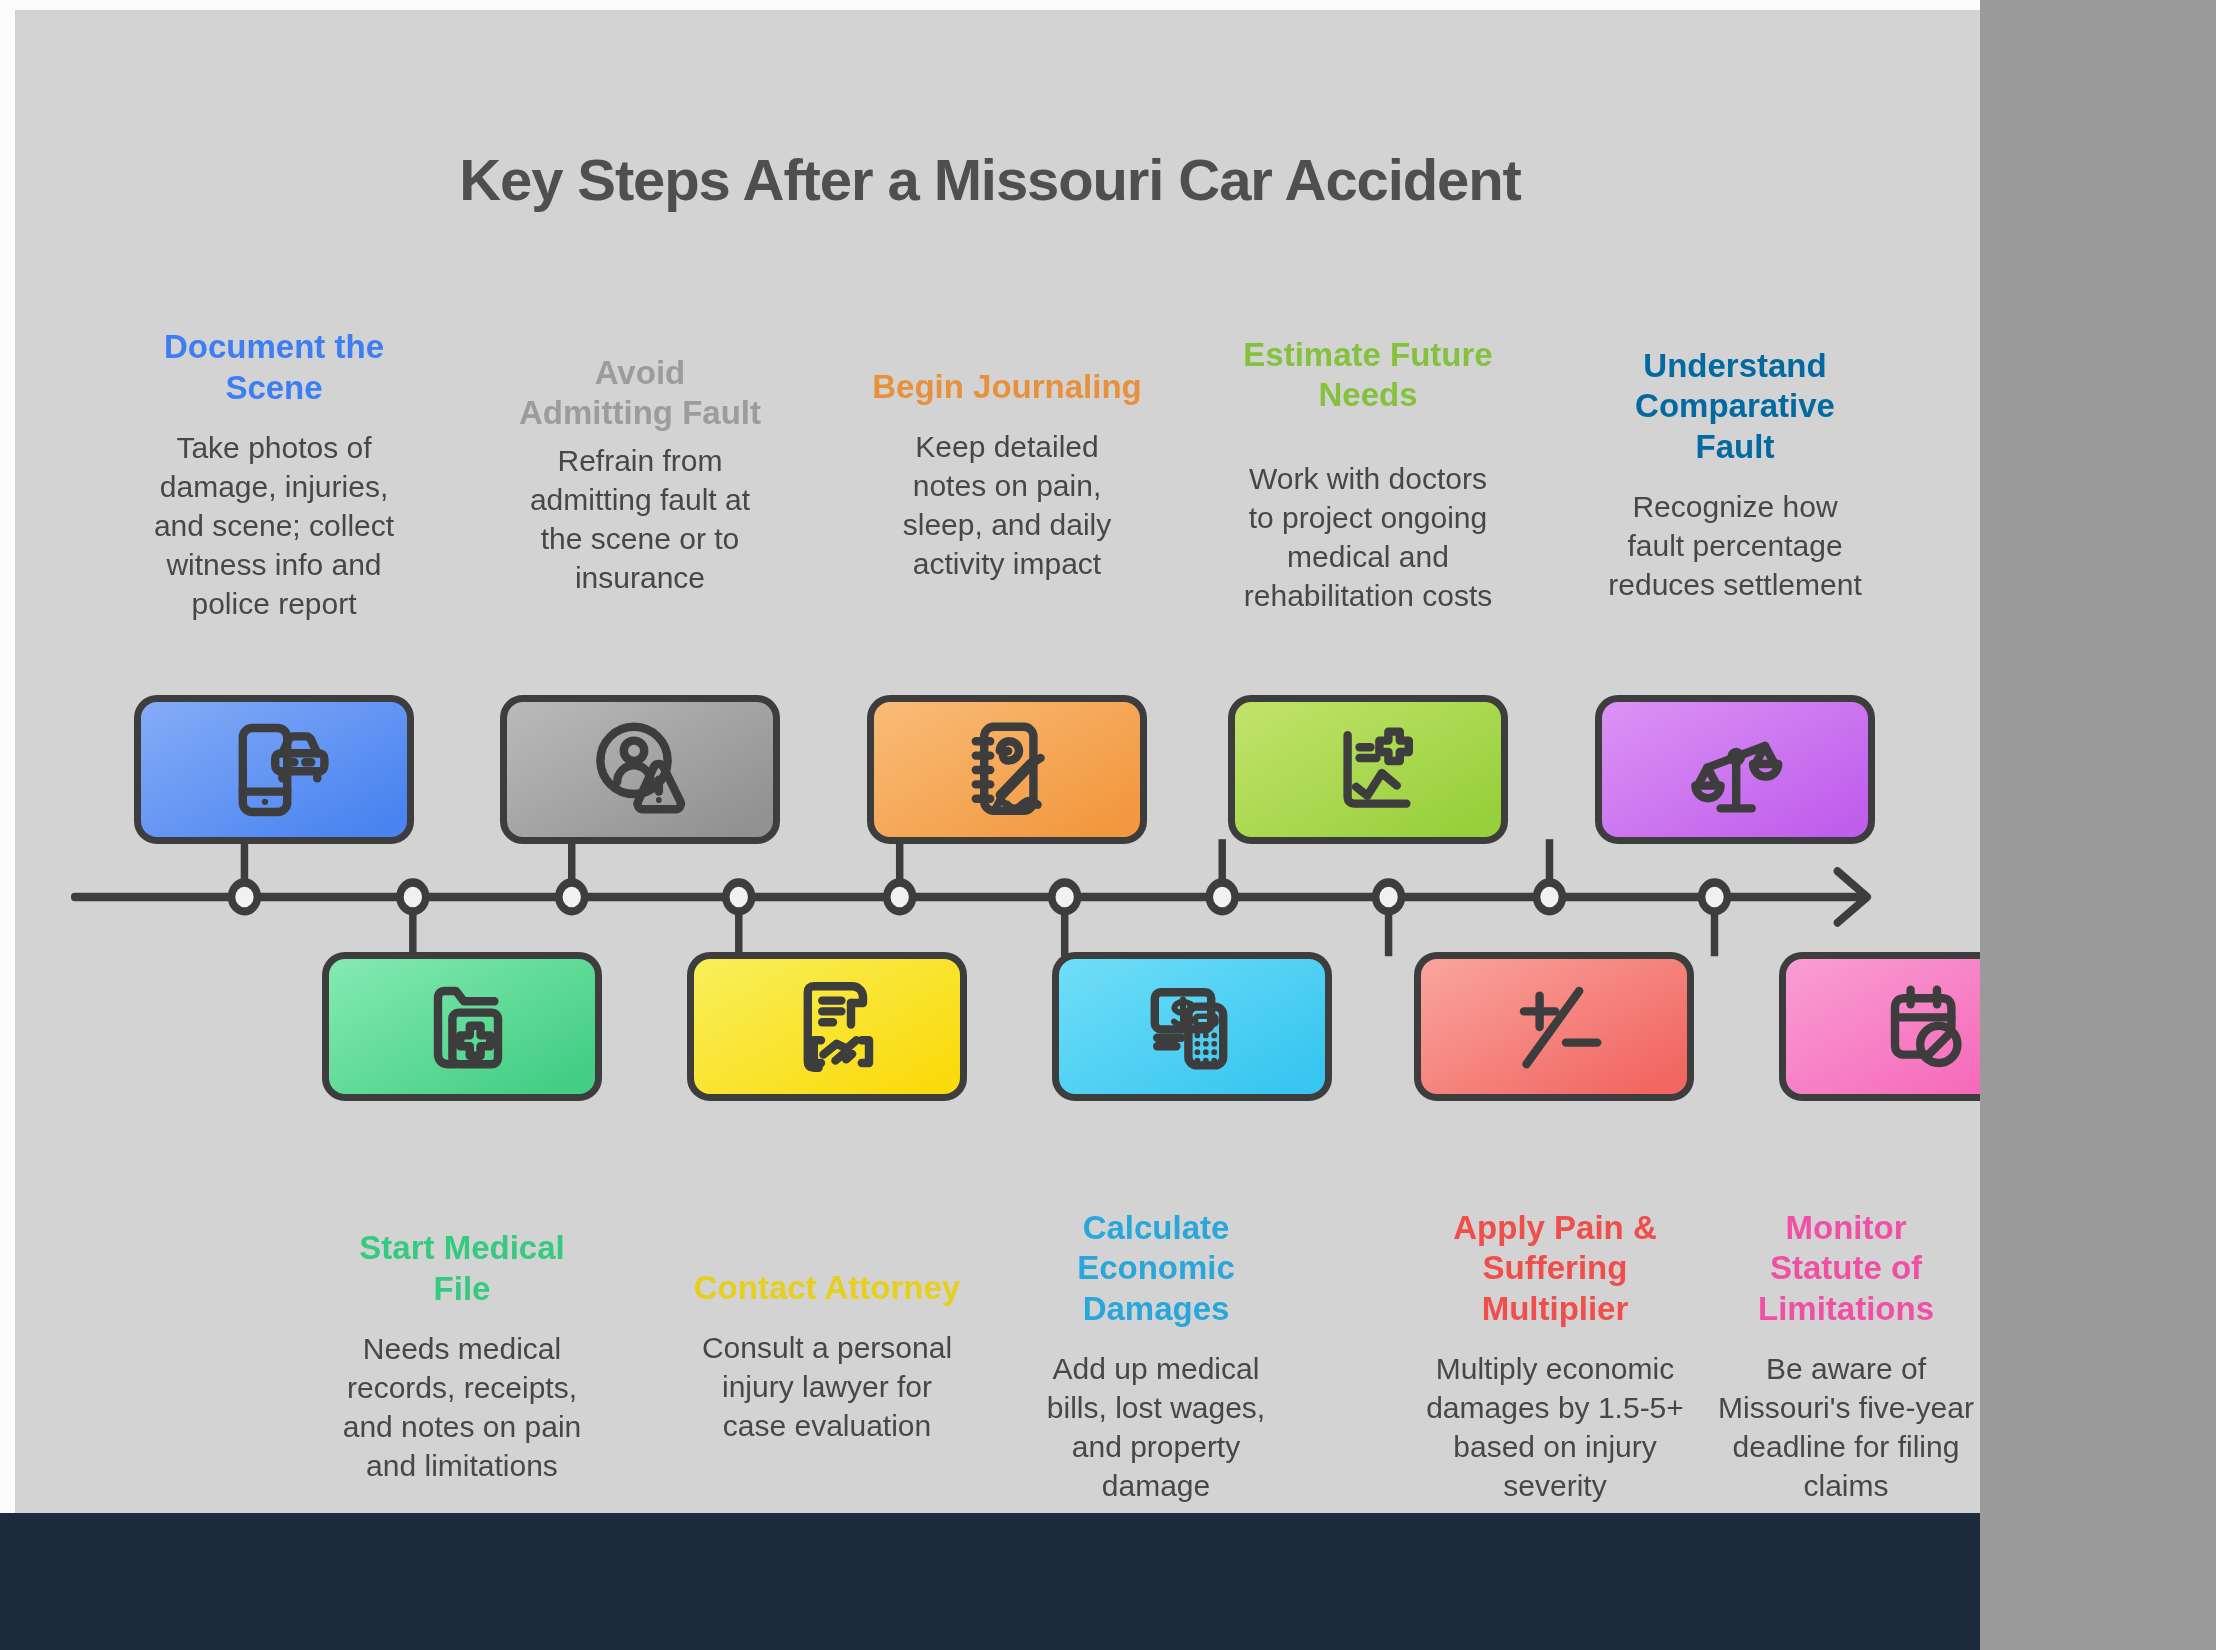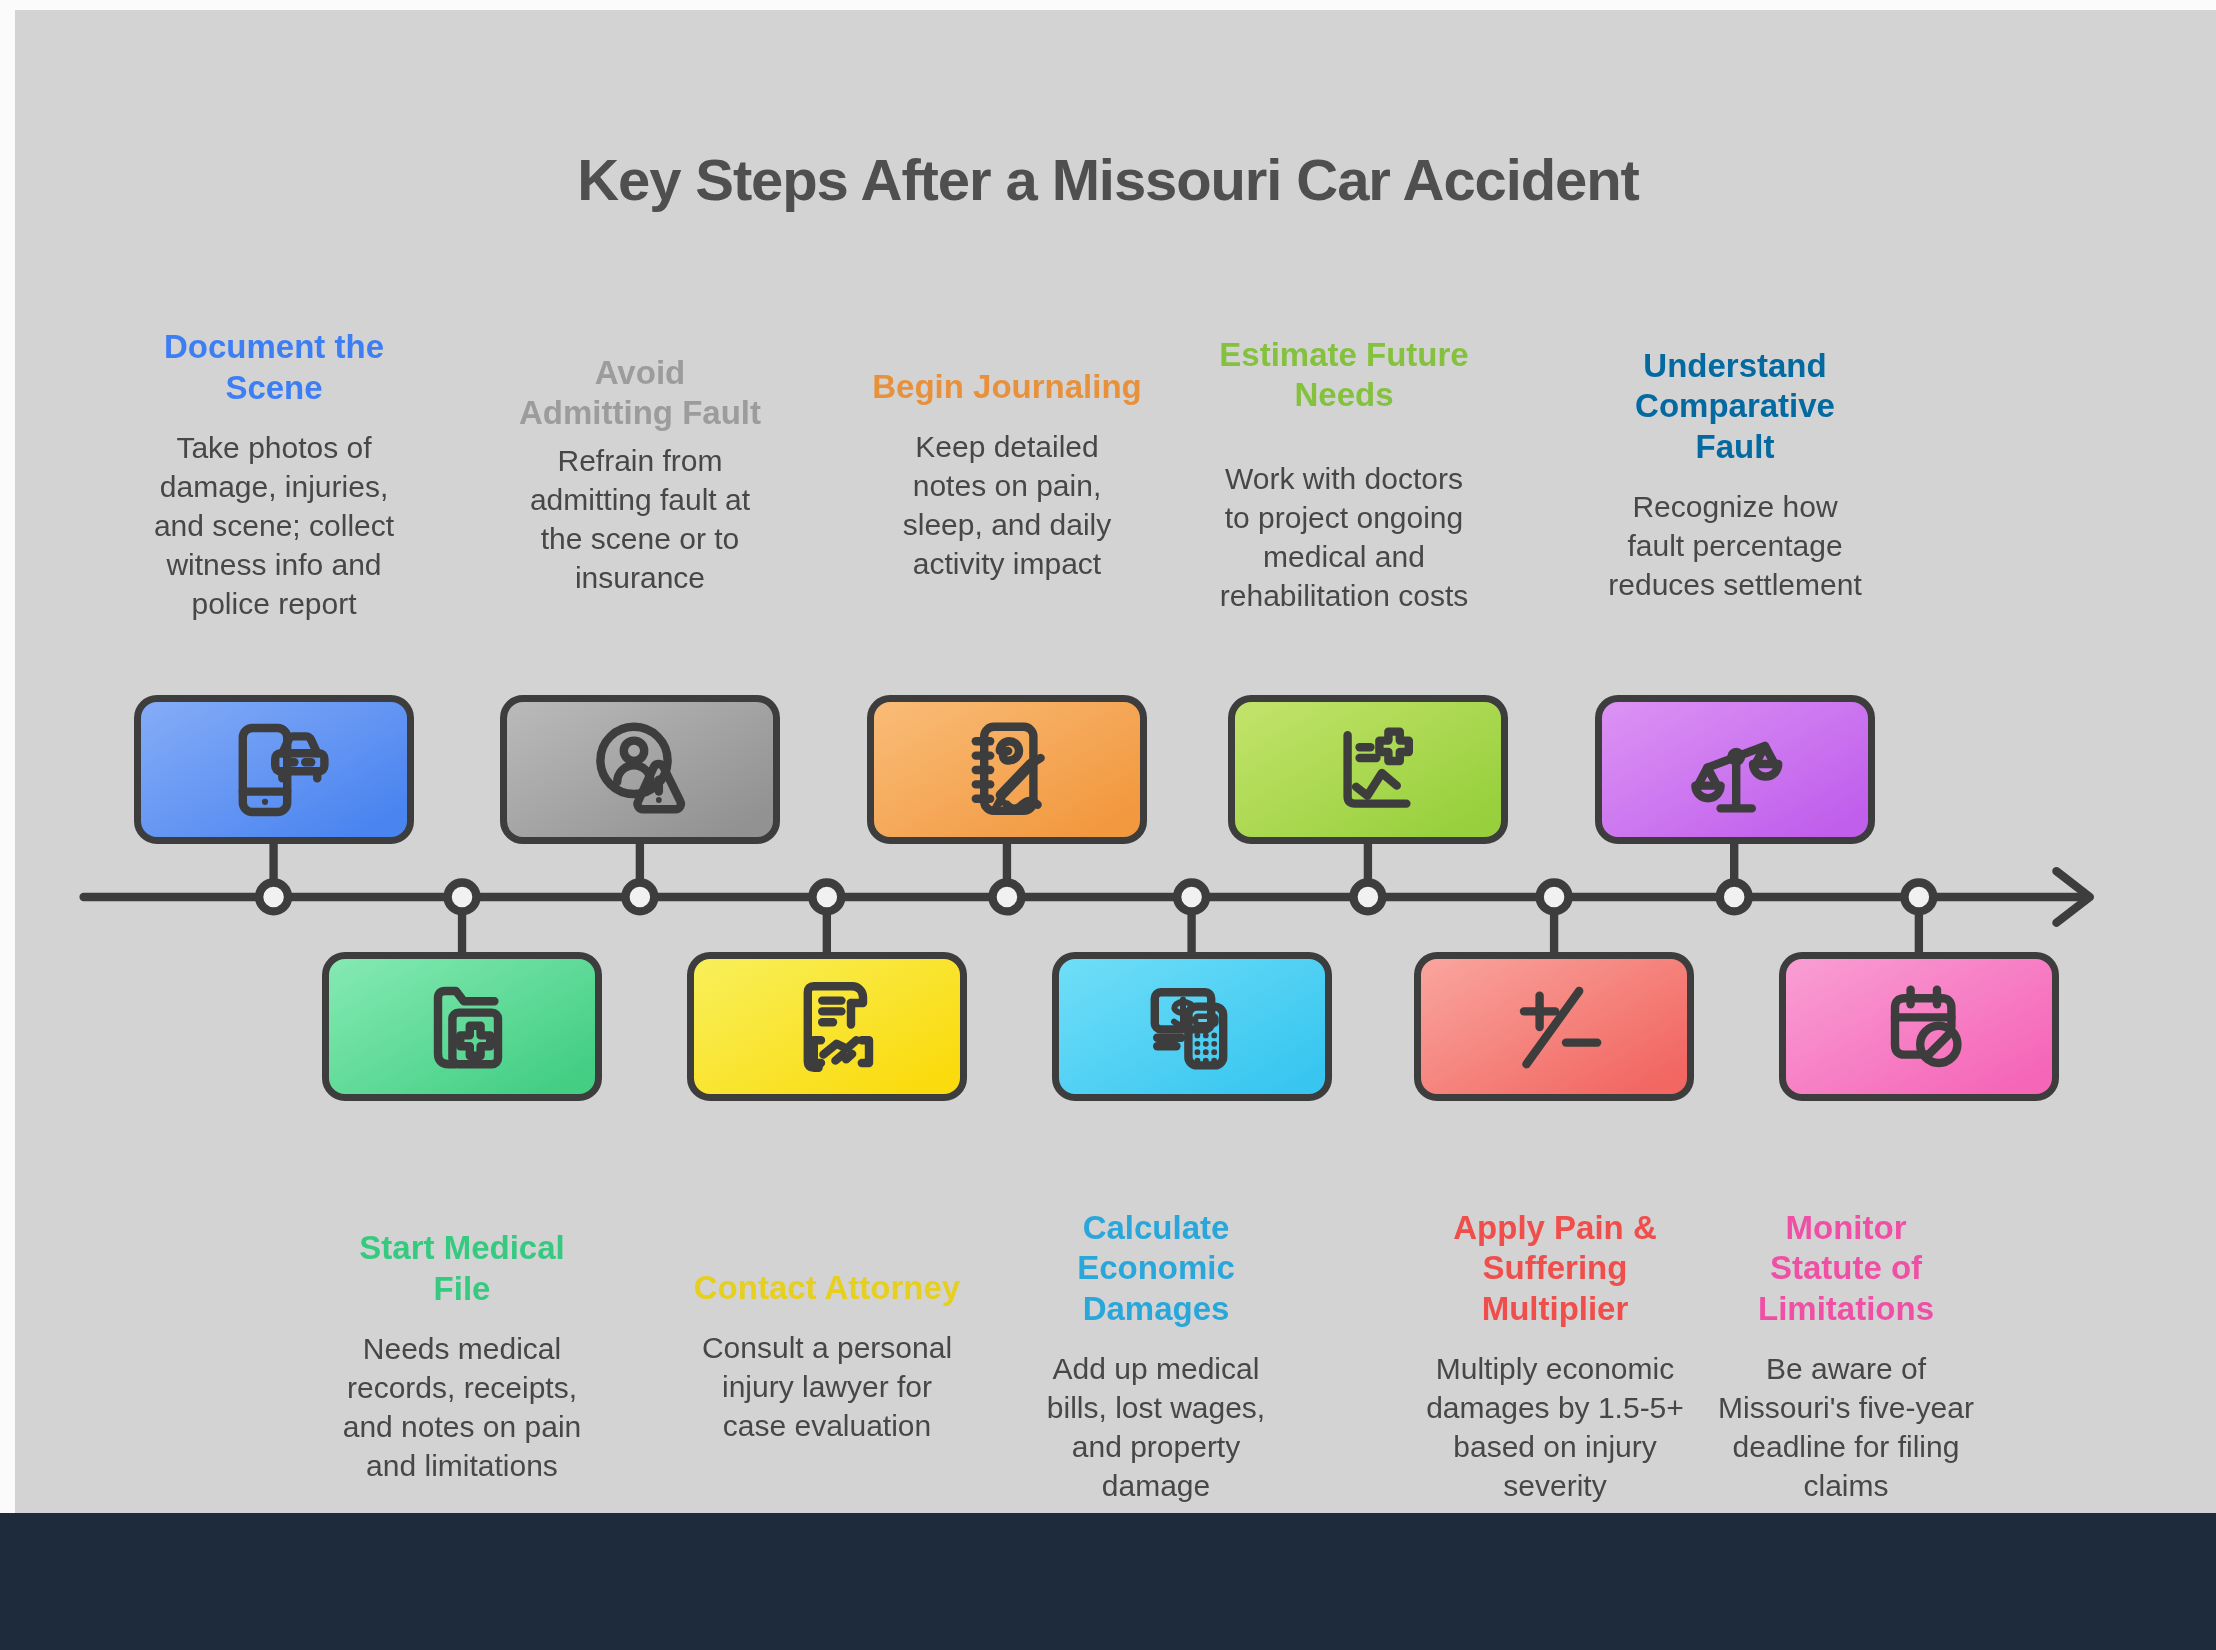--- a/index.html
+++ b/index.html
@@ -1,18 +1,18 @@
 <!DOCTYPE html>
 <html style="--bg: #d3d3d3; --footer: #1d2b3c; --ink: #3d3d3d; --title: #4f4f4f; --body: #474747;font-size:12px"><head>
 <meta charset="utf-8">
 <style>
   html,body{margin:0;padding:0;background:#9a9a9a;}
   .canvas{
     position:relative;
-    width:2216px;height:1651px;
+    width:1980px;height:1651px;
     background:var(--bg,#d3d3d3);
     overflow:hidden;
     font-family:"Liberation Sans","DejaVu Sans",sans-serif;
   }
   .edge-top{position:absolute;top:0;left:0;width:100%;height:10px;background:#fbfbfb;}
   .edge-left{position:absolute;top:0;left:0;width:15px;height:1513px;background:#fbfbfb;}
   .footer-bar{position:absolute;left:0;top:1513px;width:100%;height:138px;background:var(--footer,#1d2b3c);}
   .page-title{
     position:absolute;top:146px;left:0;width:100%;
     text-align:center;font-size:58px;font-weight:bold;letter-spacing:-1.1px;
@@ -288,21 +288,21 @@
       <p class="step-desc">Add up medical bills, lost wages, and property damage</p>
     </div>
     <div class="box" style="left: 1052px; top: 952px; background: linear-gradient(150deg, rgb(112, 222, 248) 0%, rgb(56, 198, 240) 90%);">
       <svg class="icon" viewBox="0 0 100 100">
             <use href="#money-calculator-icon" xlink:href="#money-calculator-icon"></use>
           </svg>
     </div>
   </div>
 
   <div class="step top s6">
-    <div class="label" style="left: 1169px; gap: 24px;">
+    <div class="label" style="left: 1193px; gap: 24px;">
       <h2 class="step-title" style="color: rgb(132, 193, 61);">Estimate Future Needs</h2>
       <p class="step-desc">Work with doctors to project ongoing medical and rehabilitation costs</p>
     </div>
     <div class="box" style="left: 1228px; top: 695px; background: linear-gradient(150deg, rgb(195, 227, 107) 0%, rgb(151, 208, 60) 90%);">
       <svg class="icon" viewBox="0 0 100 100">
             <use href="#chart-plus-icon" xlink:href="#chart-plus-icon"></use>
           </svg>
     </div>
   </div>
 

